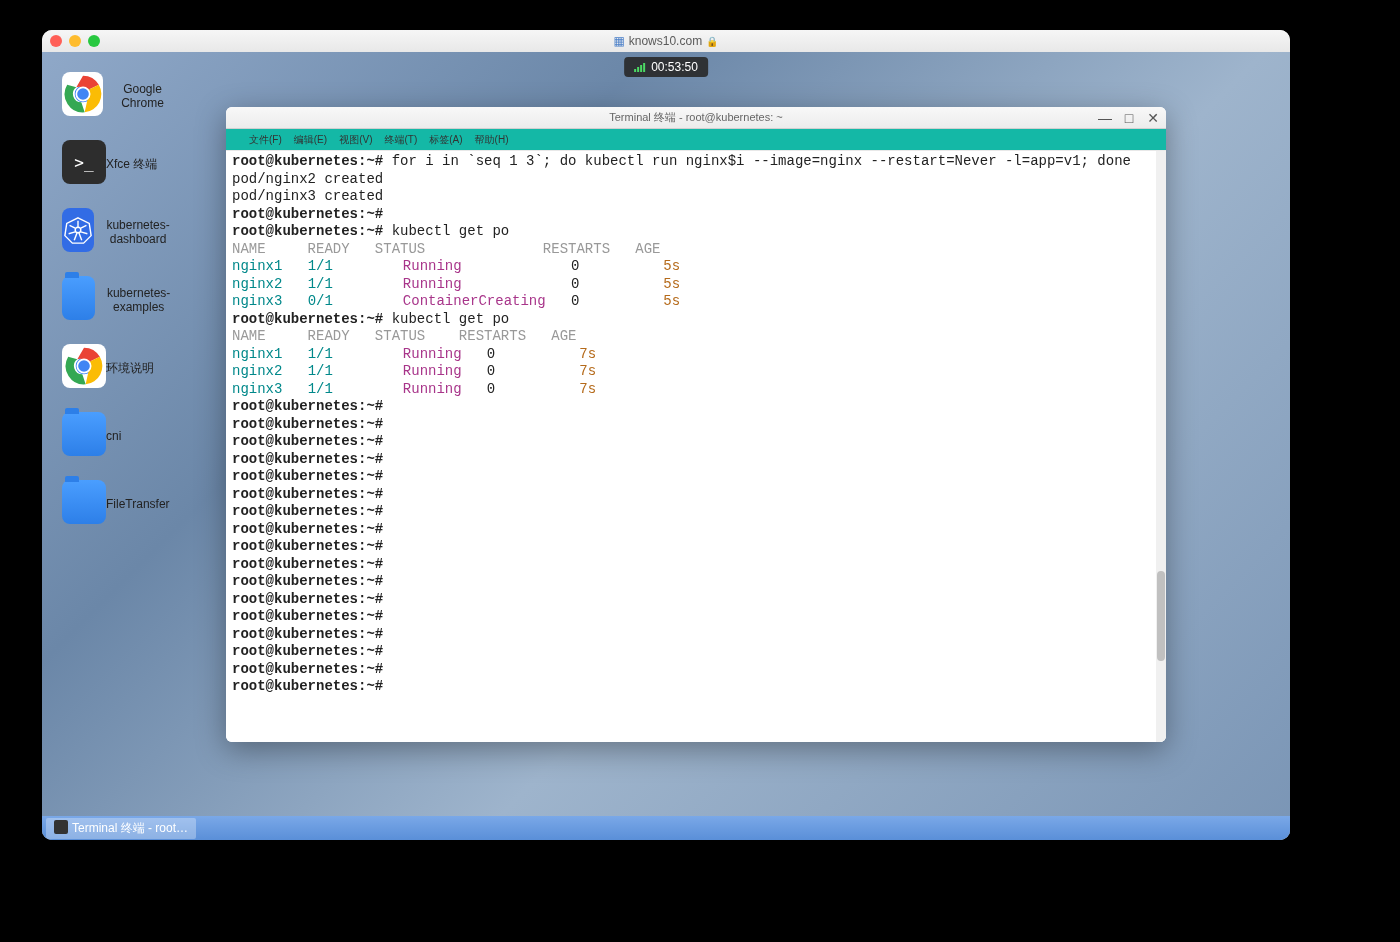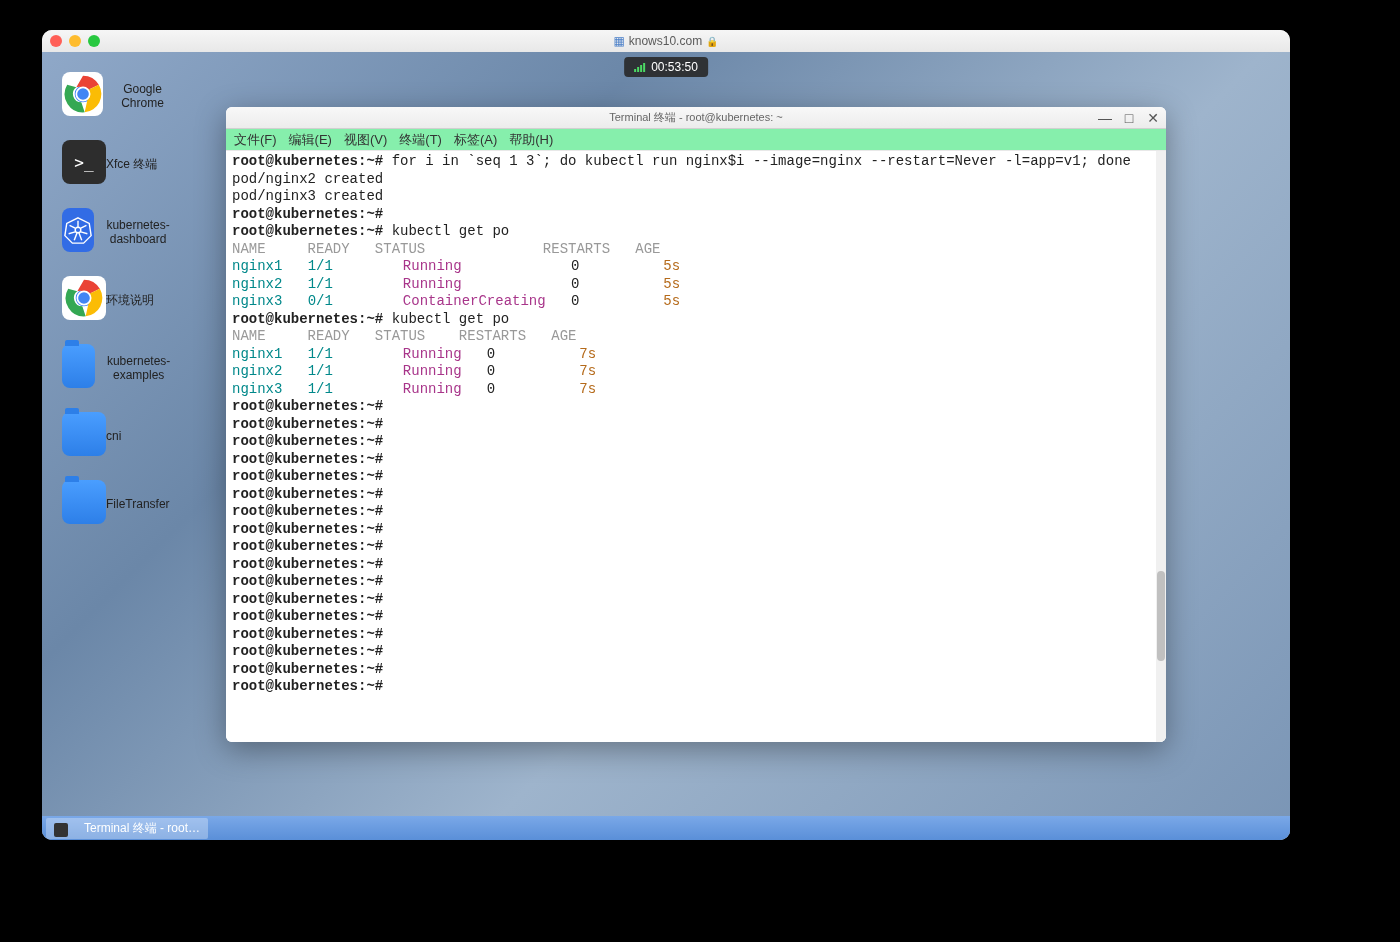--- a/index.html
+++ b/index.html
@@ -182,22 +182,22 @@
   align-items: center;
   padding: 0 4px;
 }
 .taskbar-item {
   background: rgba(255,255,255,0.3);
   padding: 2px 8px;
   border-radius: 2px;
   font-size: 12px;
   color: #fff;
   display: flex;
-  align-items: flex-end;
-  gap: 16px;
+  align-items: flex-start;
+  gap: 4px;
   cursor: pointer;
 }
 .taskbar-icon {
   width: 14px;
   height: 14px;
   background: #333;
   border-radius: 2px;
 }
 
 
@@ -238,26 +238,26 @@
   display: flex;
   align-items: center;
   justify-content: center;
   font-size: 14px;
   color: #555;
   cursor: pointer;
 }
 
 .term-menubar {
   height: 22px;
-  background: #86efac;
-  display: flex;
-  align-items: center;
-  padding: 0 8px;
+  background: #14b8a6;
+  display: flex;
+  align-items: center;
+  padding: 0 23px;
   gap: 12px;
-  font-size: 13px;
+  font-size: 10px;
   color: #333;
   border-bottom: 1px solid #e8e8e8;
 }
 .term-menu-item { cursor: pointer; }
 
 .term-content {
   flex: 1;
   background: #fff;
   font-family: Liberation Mono, monospace;
   font-size: 14px;
@@ -354,39 +354,39 @@
                 <line x1="20" y1="27" x2="17" y2="19"></line>
                 <line x1="12" y1="27" x2="15" y2="19"></line>
                 <line x1="6" y1="20" x2="13" y2="18"></line>
                 <line x1="7" y1="11" x2="13" y2="14"></line>
               </g>
             </svg>
           </div>
           <div class="label">kubernetes-dashboard</div>
         </div>
         <div class="desktop-icon">
+          <div class="icon-img folder-icon"></div>
+          <div class="label">kubernetes-examples</div>
+        </div>
+        <div class="desktop-icon">
           <div class="icon-img chrome-icon">
             <svg viewBox="0 0 48 48">
               <circle cx="24" cy="24" r="22" fill="#fff"></circle>
               <circle cx="24" cy="24" r="10" fill="#4285f4"></circle>
               <path d="M24 2 A22 22 0 0 1 43 13 L28 20 A10 10 0 0 0 16 16 Z" fill="#ea4335"></path>
               <path d="M43 13 A22 22 0 0 1 26 46 L30 28 A10 10 0 0 0 28 20 Z" fill="#fbbc05"></path>
               <path d="M26 46 A22 22 0 0 1 5 13 L16 16 A10 10 0 0 0 22 34 Z" fill="#34a853"></path>
               <circle cx="24" cy="24" r="8" fill="#4285f4"></circle>
               <circle cx="24" cy="24" r="8" fill="none" stroke="#fff" stroke-width="2"></circle>
             </svg>
           </div>
           <div class="label">环境说明</div>
         </div>
         <div class="desktop-icon">
           <div class="icon-img folder-icon"></div>
-          <div class="label">kubernetes-examples</div>
-        </div>
-        <div class="desktop-icon">
-          <div class="icon-img folder-icon"></div>
           <div class="label">cni</div>
         </div>
         <div class="desktop-icon">
           <div class="icon-img folder-icon"></div>
           <div class="label">FileTransfer</div>
         </div>
       </div>
 
     <div class="terminal-window">
       <div class="term-titlebar">

